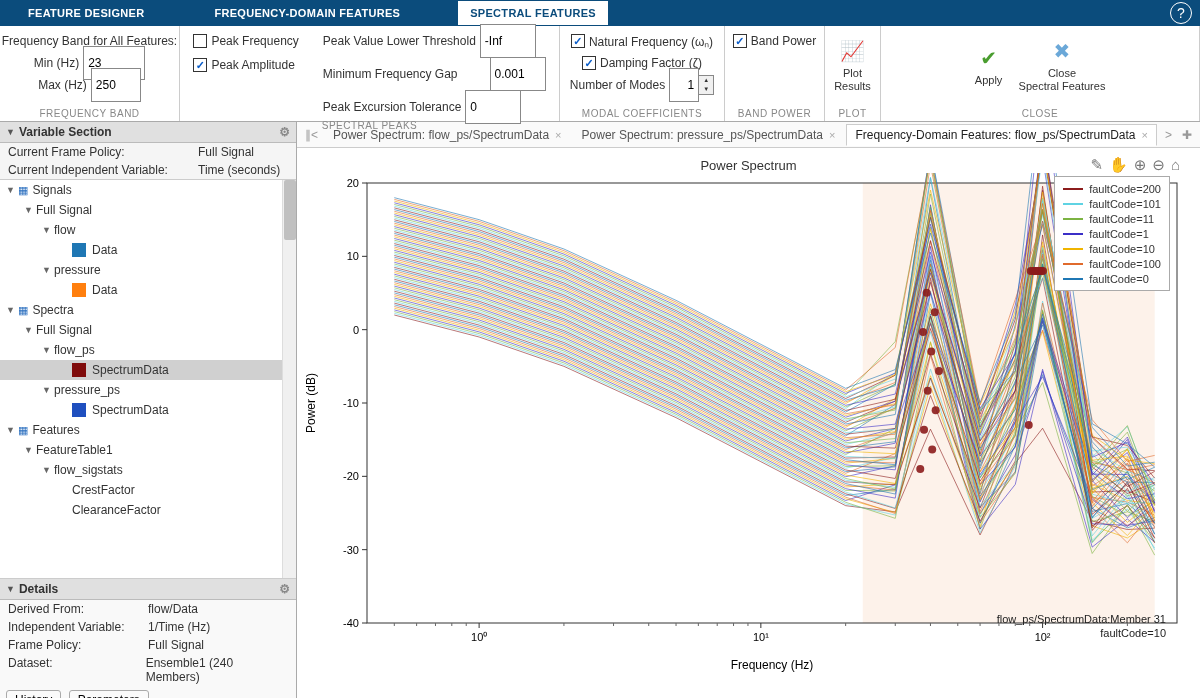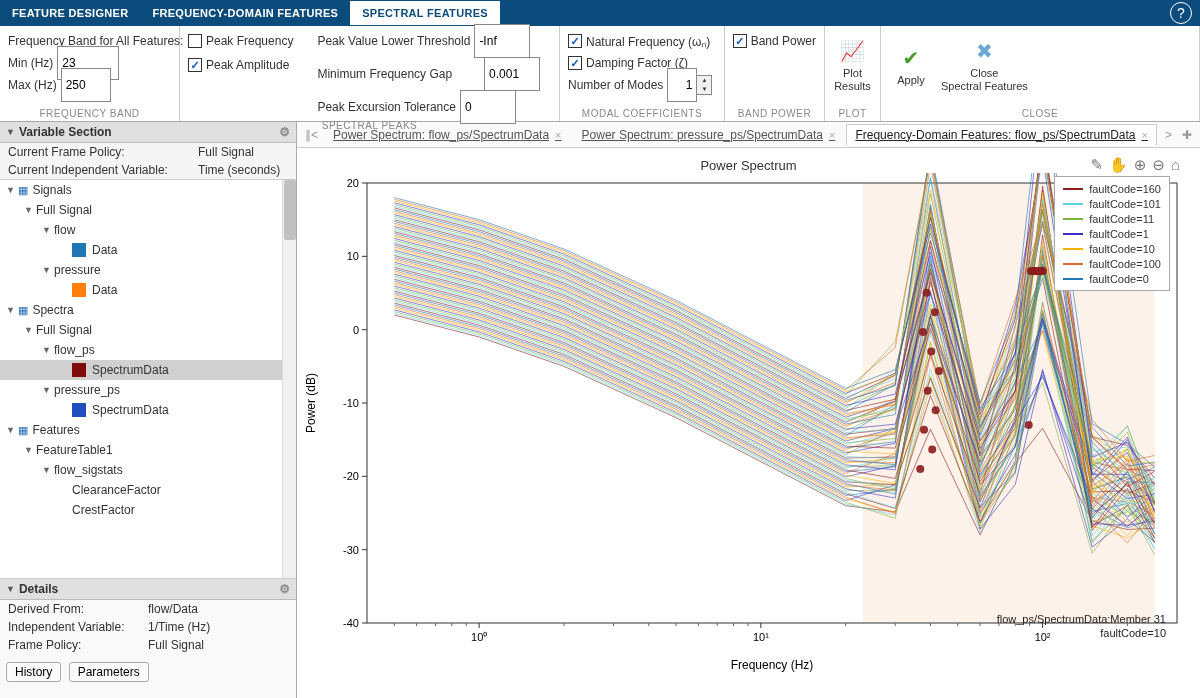--- a/index.html
+++ b/index.html
@@ -1,23 +1,23 @@
 <!DOCTYPE html>
 <html><head>
 <meta charset="utf-8">
 <style>
   * { box-sizing: border-box; margin: 0; padding: 0; }
   body { font-family: Arial, Helvetica, sans-serif; font-size: 12px; color: #333; background: #fff; width: 1200px; height: 698px; overflow: hidden; display: flex; flex-direction: column; }
-  .tabbar { background: #0b4c7c; display: flex; align-items: center; height: 26px; padding-left: 0; }
+  .tabbar { background: #0b4c7c; display: flex; align-items: center; height: 26px; padding-left: 16px; gap: 46px; }
   .tabbar .tab { color: #fff; font-size: 11px; font-weight: bold; padding: 6px 12px; letter-spacing: 0.3px; cursor: pointer; }
   .tabbar .tab.active { background: #fff; color: #0b4c7c; }
   .tabbar .spacer { flex: 1; }
   .help-icon { color: #fff; font-size: 14px; width: 22px; height: 22px; border: 1.5px solid #fff; border-radius: 50%; display: flex; align-items: center; justify-content: center; margin-right: 8px; cursor: pointer; }
   .ribbon { display: flex; border-bottom: 1px solid #aaa; background: #fff; height: 96px; }
-  .ribbon-group { display: flex; flex-direction: column; border-right: 1px solid #ccc; padding: 4px 8px 2px; position: relative; }
+  .ribbon-group { display: flex; flex-direction: column; border-right: 1px solid #ccc; padding: 4px 8px 2px; position: relative; align-items: center; }
   .ribbon-group .group-label { text-align: center; font-size: 10px; color: #888; margin-top: auto; padding-top: 2px; letter-spacing: 0.5px; }
   .ribbon-row { display: flex; align-items: center; font-size: 12px; height: 22px; gap: 4px; }
   .ribbon-row label { white-space: nowrap; }
   .ribbon-row input[type="text"] { border: 1px solid #888; height: 20px; padding: 16px 4px; font-size: 12px; }
   .checkbox { width: 14px; height: 14px; border: 1px solid #333; display: inline-flex; align-items: center; justify-content: center; background: #fff; cursor: pointer; }
   .checkbox.checked::after { content: "✓"; font-size: 11px; color: #0b5dc9; font-weight: bold; }
   .spinner { display: inline-flex; align-items: center; }
   .spinner input { width: 44px; text-align: right; }
   .spinner .btns { display: flex; flex-direction: column; border: 1px solid #888; border-left: none; height: 20px; }
   .spinner .btns span { font-size: 6px; line-height: 9px; height: 9px; width: 14px; text-align: center; background: #f0f0f0; cursor: pointer; }
@@ -34,21 +34,21 @@
   .tree { background: #fff; flex: 1; overflow: auto; font-size: 12px; border-top: 1px solid #ccc; position: relative; }
   .scroll-gutter { position: absolute; right: 0; top: 0; width: 14px; height: 100%; background: #f0f0f0; border-left: 1px solid #ddd; }
   .scroll-thumb { position: absolute; top: 0; left: 1px; width: 12px; height: 60px; background: #c0c0c0; border-radius: 2px; }
   .tree-node { display: flex; align-items: center; height: 20px; padding-left: 6px; cursor: pointer; }
   .tree-node.selected { background: #d0d0d0; }
   .tree-node .arrow { width: 12px; font-size: 9px; color: #666; }
   .tree-node .swatch { width: 14px; height: 14px; margin-right: 6px; }
   .content { flex: 1; display: flex; flex-direction: column; background: #fff; }
   .subtabs { display: flex; align-items: center; height: 26px; border-bottom: 1px solid #ccc; background: #fafafa; padding: 0 4px; gap: 2px; }
   .subtabs .nav { color: #999; padding: 0 4px; cursor: pointer; font-size: 12px; }
-  .subtab { display: flex; align-items: center; padding: 3px 8px; font-size: 12px; color: #555; cursor: pointer; border: 1px solid transparent; text-decoration: underline; }
+  .subtab { display: flex; align-items: center; padding: 3px 8px; font-size: 12px; color: #555; cursor: pointer; border: 1px solid transparent; }
   .subtab.active { background: #fff; border: 1px solid #ccc; border-bottom-color: #fff; color: #222; }
   .subtab .x { margin-left: 6px; color: #aaa; font-size: 11px; }
   .plot-area { flex: 1; position: relative; }
   .plot-title { text-align: center; font-weight: normal; font-size: 13px; padding-top: 10px; }
   .plot-tools { position: absolute; right: 20px; top: 8px; display: flex; gap: 6px; color: #777; font-size: 15px; }
   .plot-tools span { cursor: pointer; }
   svg.plot { display: block; }
   .details { height: 120px; background: #f9f9f9; border-top: 1px solid #ccc; }
   .details .info-row .k { width: 140px; }
   .btn-small { border: 1px solid #aaa; background: #fafafa; padding: 2px 8px; border-radius: 3px; margin: 4px 2px; font-size: 12px; cursor: pointer; }
@@ -251,25 +251,25 @@
         <div class="tree-node" style="padding-left: 24px;">
           <span class="arrow">▼</span>
           <span>FeatureTable1</span>
         </div>
         <div class="tree-node" style="padding-left: 42px;">
           <span class="arrow">▼</span>
           <span>flow_sigstats</span>
         </div>
         <div class="tree-node" style="padding-left: 60px;">
           <span class="arrow"></span>
-          <span>ClearanceFactor</span>
+          <span>CrestFactor</span>
         </div>
         <div class="tree-node" style="padding-left: 60px;">
           <span class="arrow"></span>
-          <span>CrestFactor</span>
+          <span>ClearanceFactor</span>
         </div>
       </div>
 
     <div class="details">
       <div class="panel-header">
         <span class="tri">▼</span>
         <span>Details</span>
         <span class="gear">⚙</span>
       </div>
       <div id="details-rows">
@@ -279,20 +279,22 @@
           </div>
           <div class="info-row">
             <span class="k">Independent Variable:</span>
             <span>1/Time (Hz)</span>
           </div>
           <div class="info-row">
             <span class="k">Frame Policy:</span>
             <span>Full Signal</span>
           </div>
           <div class="info-row">
+            <span class="k">Dataset:</span>
+            <span>Ensemble1 (240 Members)</span>
           </div>
         </div>
       <div style="padding-left:4px">
         <button class="btn-small">History</button>
         <button class="btn-small">Parameters</button>
       </div>
     </div>
   </div>
 
   <div class="content">
@@ -458,21 +460,21 @@
           <circle cx="625.9995678795337" cy="158.91768115942028" r="4" fill="#8c1c1c" opacity="0.9"></circle>
           <circle cx="746.0163861582311" cy="98" r="4" fill="#8c1c1c" opacity="0.9"></circle>
           <circle cx="637.6990866509332" cy="139.33449275362318" r="4" fill="#8c1c1c" opacity="0.9"></circle>
           <circle cx="741.917871160844" cy="98" r="4" fill="#8c1c1c" opacity="0.9"></circle>
           <circle cx="629.6889471592316" cy="119.7513043478261" r="4" fill="#8c1c1c" opacity="0.9"></circle>
           <circle cx="737.677296415622" cy="98" r="4" fill="#8c1c1c" opacity="0.9"></circle>
         </svg>
       <div class="legend-box" id="legend">
           <div class="legend-row">
             <span class="line" style="background:#8c1c1c"></span>
-            <span>faultCode=160</span>
+            <span>faultCode=200</span>
           </div>
           <div class="legend-row">
             <span class="line" style="background:#5fd3e3"></span>
             <span>faultCode=101</span>
           </div>
           <div class="legend-row">
             <span class="line" style="background:#7cb342"></span>
             <span>faultCode=11</span>
           </div>
           <div class="legend-row">

